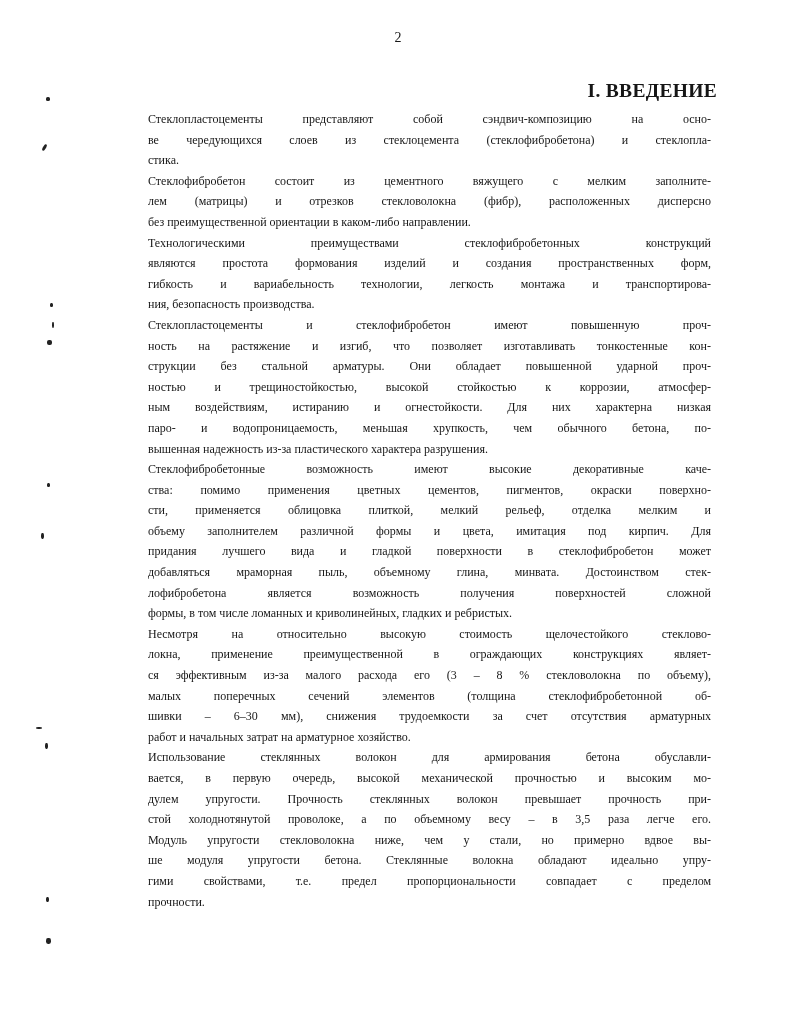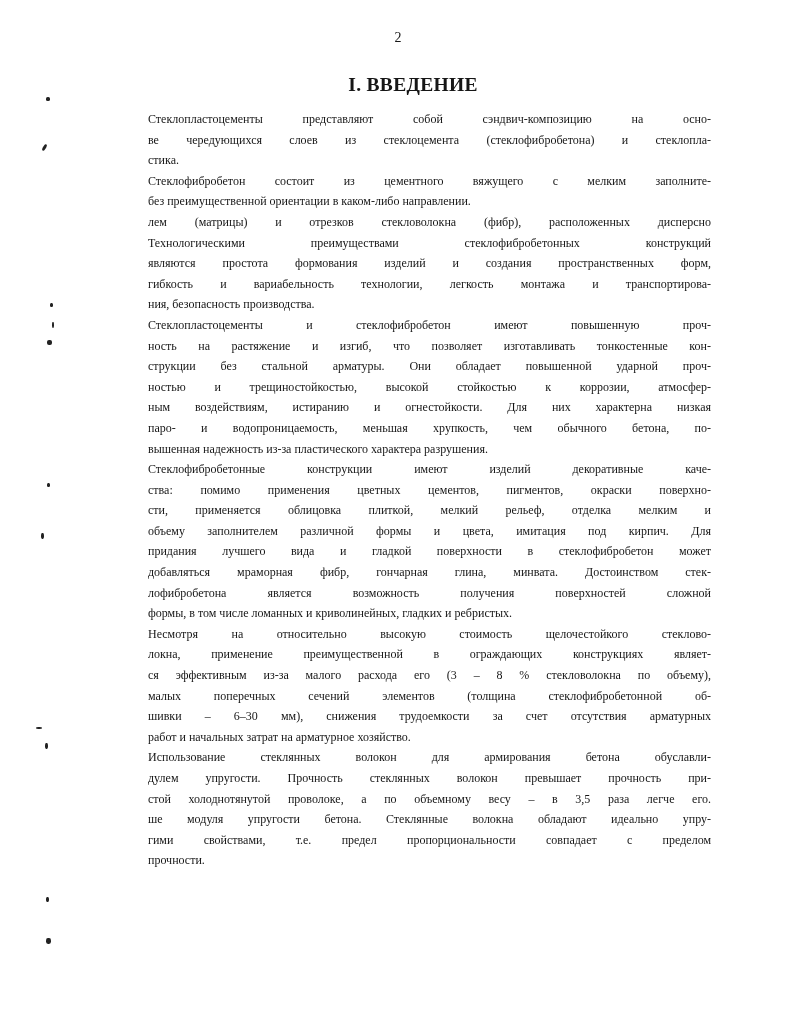--- a/index.html
+++ b/index.html
@@ -7,22 +7,22 @@
   .page {
     position: absolute; left: 0; top: 0; width: 796px; height: 1026px;
     background: #ffffff; color: #161616;
     font-family: "Liberation Serif", "DejaVu Serif", serif;
   }
   .page-number {
     position: absolute; top: 30px; left: 0; width: 796px; text-align: center;
     font-size: 14px;
   }
   .title {
-    position: absolute; top: 74px; left: 115px; width: 596px; text-align: center;
-    font-size: 19.5px; font-weight: bold; letter-spacing: 0.3px; margin: 0;
+    position: absolute; top: 74px; left: 115px; width: 596px; text-align: right;
+    font-size: 19.5px; font-weight: bold; letter-spacing: 0.3px; margin: 6px;
   }
   .body-text {
     position: absolute; top: 109px; left: 115px; width: 596px;
     font-size: 12px; line-height: 20.6px;
   }
   .para { margin: 0; text-indent: 33px; }
   .line { display: block; text-align: justify; text-align-last: justify; white-space: nowrap; }
   .line.last { text-align-last: left; }
   .speck { position: absolute; background: #222; border-radius: 40%; }
 </style>
@@ -33,60 +33,62 @@
   <div class="page-number">2</div>
   <h1 class="title">I. ВВЕДЕНИЕ</h1>
   <div class="body-text" id="body-text">
       <p class="para">
         <span class="line">Стеклопластоцементы представляют собой сэндвич-композицию на осно-</span>
         <span class="line">ве чередующихся слоев из стеклоцемента (стеклофибробетона) и стеклопла-</span>
         <span class="line last">стика.</span>
       </p>
       <p class="para">
         <span class="line">Стеклофибробетон состоит из цементного вяжущего с мелким заполните-</span>
+        <span class="line">лем (матрицы) и отрезков стекловолокна (фибр), расположенных дисперсно</span>
         <span class="line last">без преимущественной ориентации в каком-либо направлении.</span>
-        <span class="line">лем (матрицы) и отрезков стекловолокна (фибр), расположенных дисперсно</span>
       </p>
       <p class="para">
         <span class="line">Технологическими преимуществами стеклофибробетонных конструкций</span>
         <span class="line">являются простота формования изделий и создания пространственных форм,</span>
         <span class="line">гибкость и вариабельность технологии, легкость монтажа и транспортирова-</span>
         <span class="line last">ния, безопасность производства.</span>
       </p>
       <p class="para">
         <span class="line">Стеклопластоцементы и стеклофибробетон имеют повышенную проч-</span>
         <span class="line">ность на растяжение и изгиб, что позволяет изготавливать тонкостенные кон-</span>
         <span class="line">струкции без стальной арматуры. Они обладает повышенной ударной проч-</span>
         <span class="line">ностью и трещиностойкостью, высокой стойкостью к коррозии, атмосфер-</span>
         <span class="line">ным воздействиям, истиранию и огнестойкости. Для них характерна низкая</span>
         <span class="line">паро- и водопроницаемость, меньшая хрупкость, чем обычного бетона, по-</span>
         <span class="line last">вышенная надежность из-за пластического характера разрушения.</span>
       </p>
       <p class="para">
-        <span class="line">Стеклофибробетонные конструкции имеют изделий декоративные каче-</span>
+        <span class="line">Стеклофибробетонные возможность имеют высокие декоративные каче-</span>
         <span class="line">ства: помимо применения цветных цементов, пигментов, окраски поверхно-</span>
         <span class="line">сти, применяется облицовка плиткой, мелкий рельеф, отделка мелким и</span>
         <span class="line">объему заполнителем различной формы и цвета, имитация под кирпич. Для</span>
         <span class="line">придания лучшего вида и гладкой поверхности в стеклофибробетон может</span>
-        <span class="line">добавляться мраморная фибр, гончарная глина, минвата. Достоинством стек-</span>
+        <span class="line">добавляться мраморная пыль, объемному глина, минвата. Достоинством стек-</span>
         <span class="line">лофибробетона является возможность получения поверхностей сложной</span>
         <span class="line last">формы, в том числе ломанных и криволинейных, гладких и ребристых.</span>
       </p>
       <p class="para">
         <span class="line">Несмотря на относительно высокую стоимость щелочестойкого стеклово-</span>
         <span class="line">локна, применение преимущественной в ограждающих конструкциях являет-</span>
         <span class="line">ся эффективным из-за малого расхода его (3 – 8 % стекловолокна по объему),</span>
         <span class="line">малых поперечных сечений элементов (толщина стеклофибробетонной об-</span>
         <span class="line">шивки – 6–30 мм), снижения трудоемкости за счет отсутствия арматурных</span>
         <span class="line last">работ и начальных затрат на арматурное хозяйство.</span>
       </p>
       <p class="para">
         <span class="line">Использование стеклянных волокон для армирования бетона обуславли-</span>
+        <span class="line">вается, в первую очередь, высокой механической прочностью и высоким мо-</span>
         <span class="line">дулем упругости. Прочность стеклянных волокон превышает прочность при-</span>
         <span class="line">стой холоднотянутой проволоке, а по объемному весу – в 3,5 раза легче его.</span>
+        <span class="line">Модуль упругости стекловолокна ниже, чем у стали, но примерно вдвое вы-</span>
         <span class="line">ше модуля упругости бетона. Стеклянные волокна обладают идеально упру-</span>
         <span class="line">гими свойствами, т.е. предел пропорциональности совпадает с пределом</span>
         <span class="line last">прочности.</span>
       </p>
     </div>
 
   <div class="speck" style="left:46px;top:97px;width:4px;height:4px;"></div>
   <div class="speck" style="left:43px;top:144px;width:3px;height:7px;transform:rotate(30deg);"></div>
   <div class="speck" style="left:50px;top:303px;width:3px;height:4px;"></div>
   <div class="speck" style="left:52px;top:322px;width:2px;height:6px;"></div>

